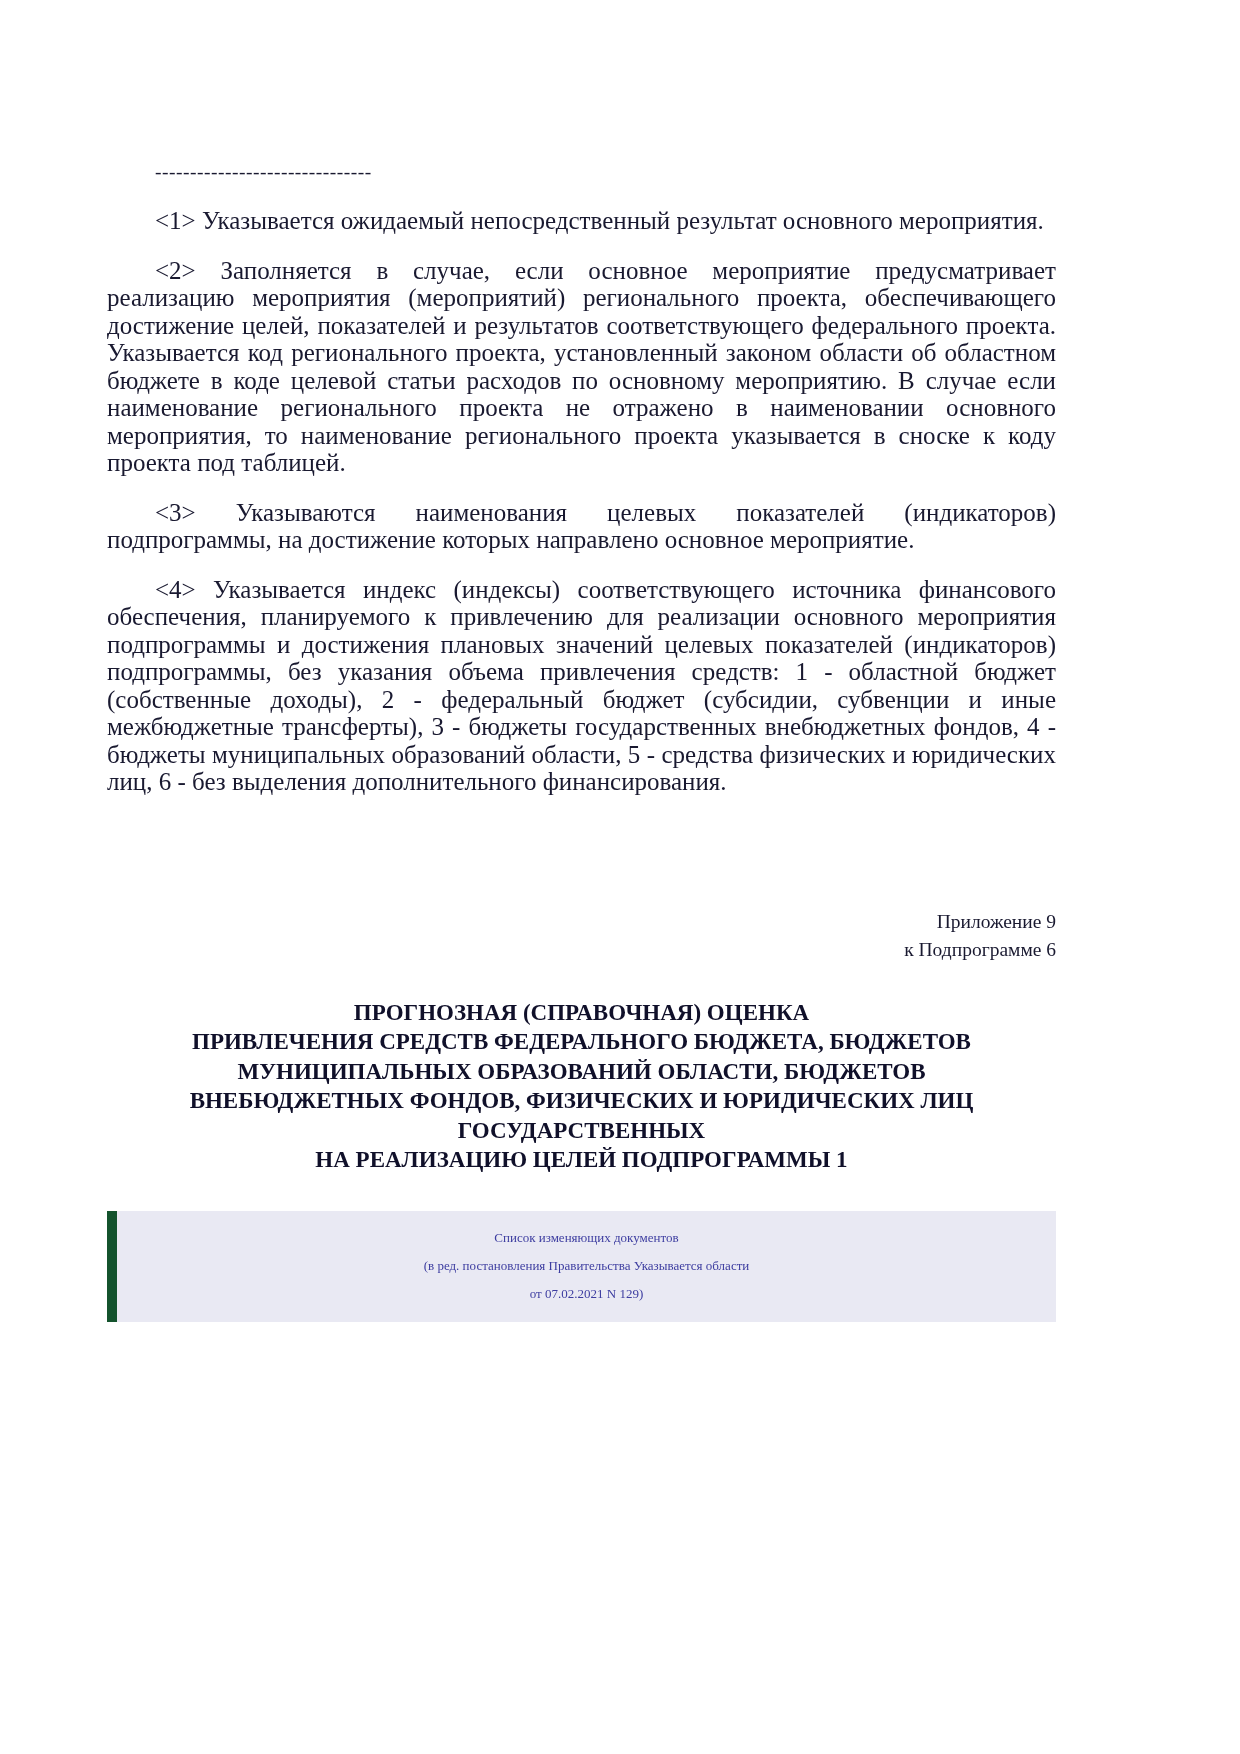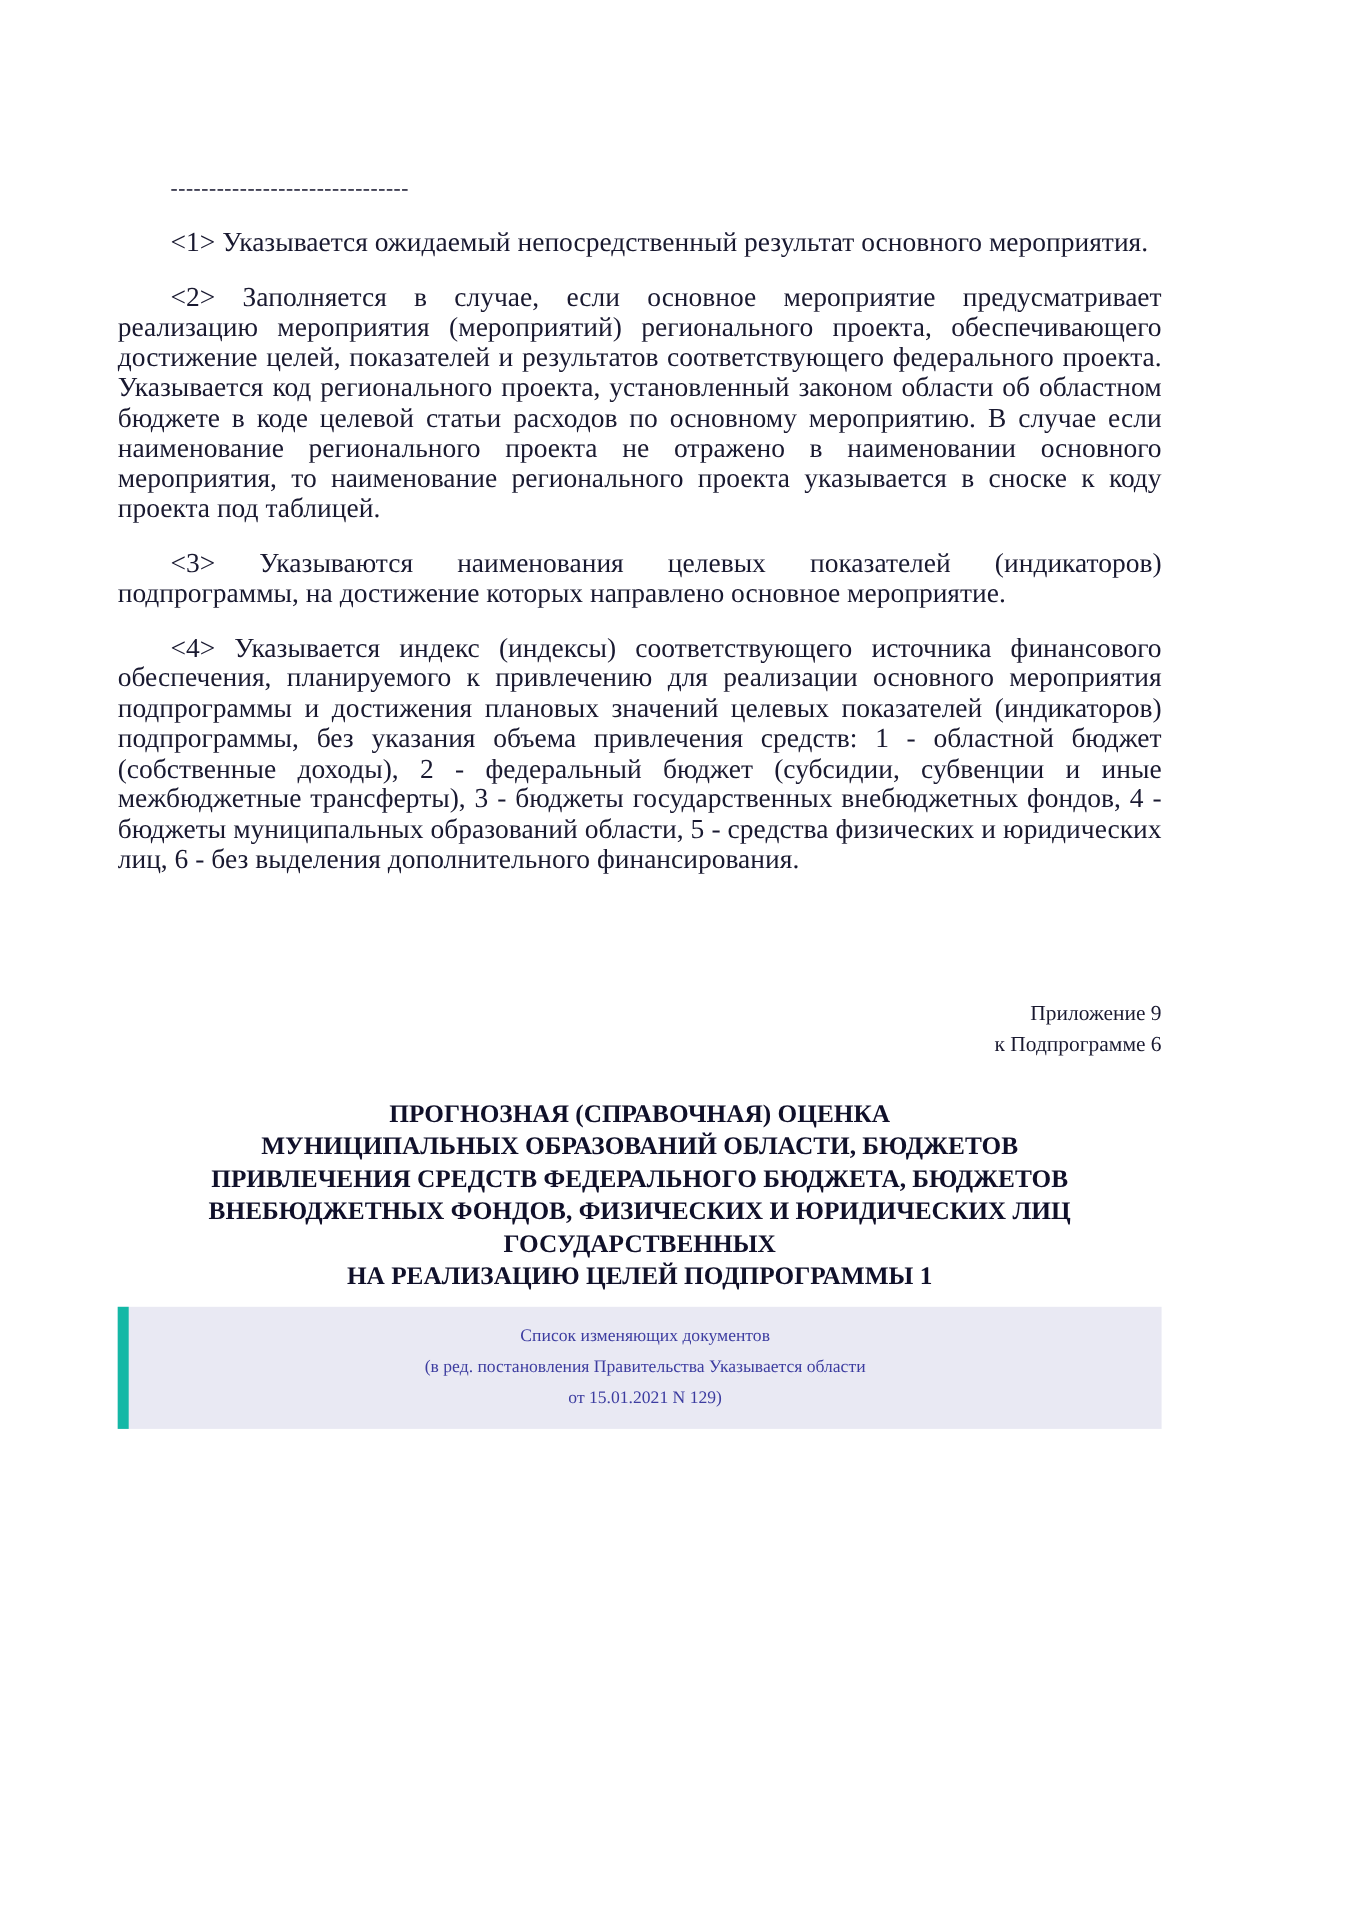--- a/index.html
+++ b/index.html
@@ -45,26 +45,26 @@
   }
   .doc-title {
     margin: 34px 0 0 0;
     text-align: center;
     font-size: 23px;
     line-height: 29.5px;
     font-weight: bold;
     color: #10102a;
   }
   .amendment-box {
-    margin-top: 13px;
+    margin-top: 36px;
     background: #e9e9f3;
-    border-left: 10px solid #14b8a6;
+    border-left: 10px solid #14532d;
     padding: 13px 10px 14px 10px;
     text-align: center;
-    font-size: 16px;
+    font-size: 13px;
     line-height: 28px;
     color: #3d3da0;
   }
   .amendment-box div {
     margin: 0;
   }
 </style>
 </head>
 <body>
 
@@ -80,26 +80,26 @@
 
   <p class="para">&lt;4&gt; Указывается индекс (индексы) соответствующего источника финансового обеспечения, планируемого к привлечению для реализации основного мероприятия подпрограммы и достижения плановых значений целевых показателей (индикаторов) подпрограммы, без указания объема привлечения средств: 1 - областной бюджет (собственные доходы), 2 - федеральный бюджет (субсидии, субвенции и иные межбюджетные трансферты), 3 - бюджеты государственных внебюджетных фондов, 4 - бюджеты муниципальных образований области, 5 - средства физических и юридических лиц, 6 - без выделения дополнительного финансирования.</p>
 
   <div class="appendix">
     <div>Приложение 9</div>
     <div>к Подпрограмме 6</div>
   </div>
 
   <h1 class="doc-title">
     <div>ПРОГНОЗНАЯ (СПРАВОЧНАЯ) ОЦЕНКА</div>
+    <div>ПРИВЛЕЧЕНИЯ СРЕДСТВ ФЕДЕРАЛЬНОГО БЮДЖЕТА, БЮДЖЕТОВ</div>
     <div>МУНИЦИПАЛЬНЫХ ОБРАЗОВАНИЙ ОБЛАСТИ, БЮДЖЕТОВ</div>
-    <div>ПРИВЛЕЧЕНИЯ СРЕДСТВ ФЕДЕРАЛЬНОГО БЮДЖЕТА, БЮДЖЕТОВ</div>
     <div>ВНЕБЮДЖЕТНЫХ ФОНДОВ, ФИЗИЧЕСКИХ И ЮРИДИЧЕСКИХ ЛИЦ</div>
     <div>ГОСУДАРСТВЕННЫХ</div>
     <div>НА РЕАЛИЗАЦИЮ ЦЕЛЕЙ ПОДПРОГРАММЫ 1</div>
   </h1>
 
   <div class="amendment-box">
     <div>Список изменяющих документов</div>
     <div>(в ред. постановления Правительства Указывается области</div>
-    <div>от 15.01.2021 N 129)</div>
+    <div>от 07.02.2021 N 129)</div>
   </div>
 
 </div>
 
 </body></html>

